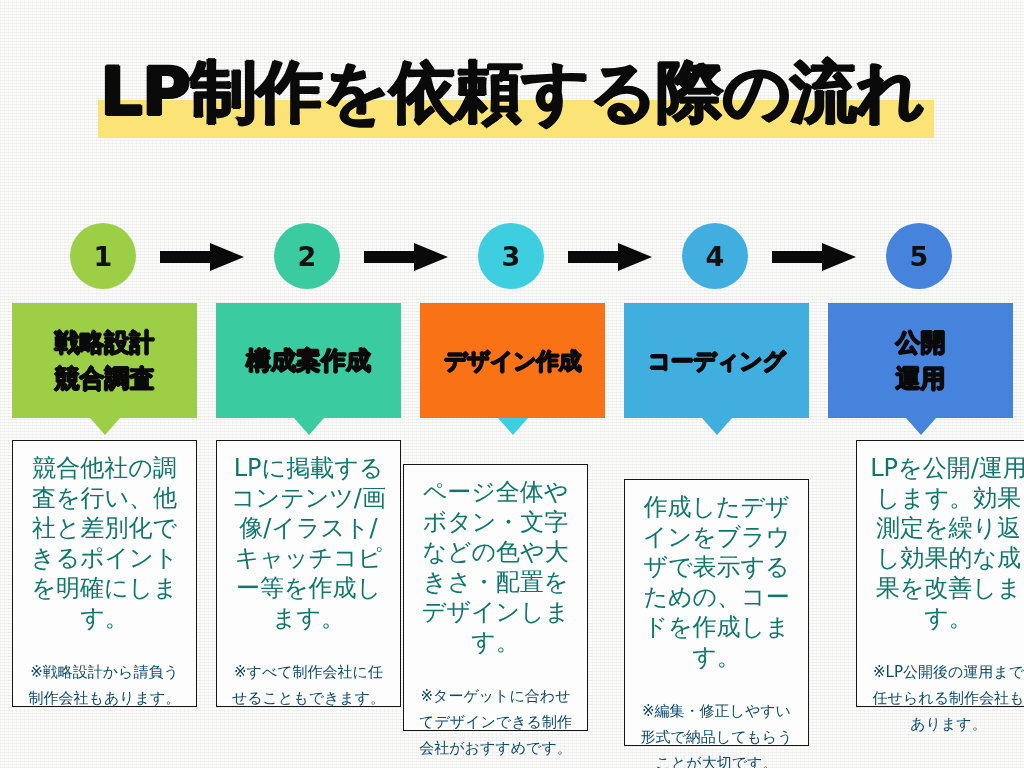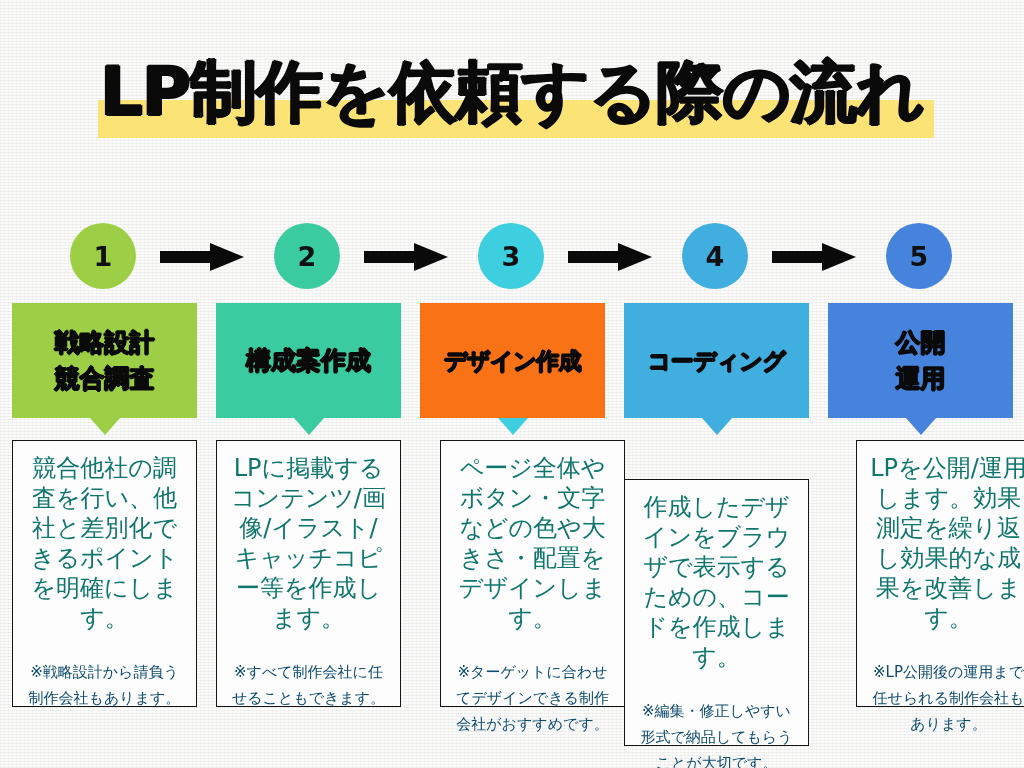--- a/index.html
+++ b/index.html
@@ -207,21 +207,21 @@
     <div class="desc-main">LPに掲載するコンテンツ/画像/イラスト/キャッチコピー等を作成します。</div>
     <div class="desc-note">※すべて制作会社に任せることもできます。</div>
   </div>
 
   <div class="col" style="left:420px;">
     <div class="banner" style="background: #f97316;">
       <div class="banner-line tight">デザイン作成</div>
       <div class="banner-pointer" style="border-top: 17px solid rgb(61, 207, 223);"></div>
     </div>
   </div>
-  <div class="desc-box" style="left:440px;">
+  <div class="desc-box" style="left:403px;margin-top:24px;">
     <div class="desc-main">ページ全体やボタン・文字などの色や大きさ・配置をデザインします。</div>
     <div class="desc-note">※ターゲットに合わせてデザインできる制作会社がおすすめです。</div>
   </div>
 
   <div class="col" style="left:624px;">
     <div class="banner" style="background: rgb(65, 174, 224);">
       <div class="banner-line tight">コーディング</div>
       <div class="banner-pointer" style="border-top: 17px solid rgb(65, 174, 224);"></div>
     </div>
   </div>

